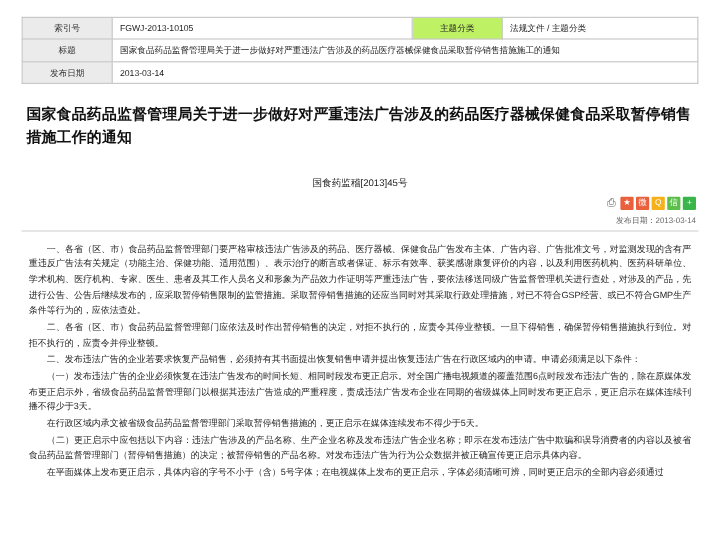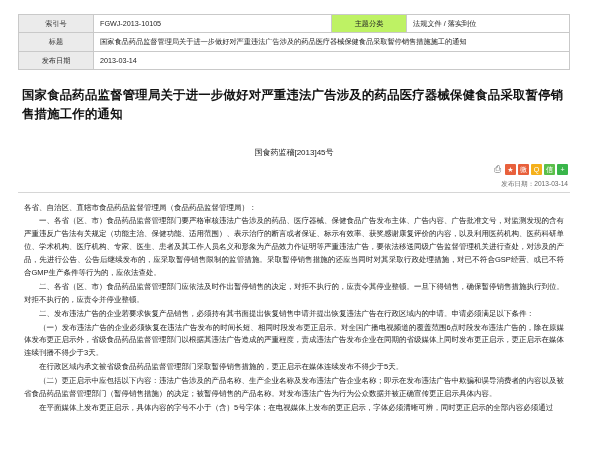--- a/index.html
+++ b/index.html
@@ -13,21 +13,21 @@
     font-family: "Liberation Sans", sans-serif;
     color: #1a1a1a;
     overflow: hidden;
   }
   .page {
     position: relative;
     width: 600px;
     height: 450px;
     background: #ffffff;
     box-sizing: border-box;
-    padding: 14px 30px 0 18px;
+    padding: 14px 18px 0 18px;
   }
 
   
   table.meta {
     width: 100%;
     border-collapse: collapse;
     table-layout: fixed;
     font-size: 7.2px;
     color: #222;
   }
@@ -138,21 +138,21 @@
 <body>
 
 <div class="page">
 
   <table class="meta">
     <tbody>
       <tr>
         <td class="lbl">索引号</td>
         <td class="val">FGWJ-2013-10105</td>
         <td class="lbl2">主题分类</td>
-        <td class="val2">法规文件 / 落实到位</td>
+        <td class="val2">法规文件 / 主题分类</td>
       </tr>
       <tr>
         <td class="lbl">标题</td>
         <td class="val" colspan="3">国家食品药品监督管理局关于进一步做好对严重违法广告涉及的药品医疗器械保健食品采取暂停销售措施施工的通知</td>
       </tr>
       <tr>
         <td class="lbl">发布日期</td>
         <td class="val" colspan="3">2013-03-14</td>
       </tr>
     </tbody>
@@ -171,21 +171,20 @@
     <span class="tb-icon" style="background:#5bbf4a">信</span>
     <span class="tb-icon" style="background:#39b54a">+</span>
   </div>
 
   <div class="date-row">
     <span>发布日期：2013-03-14</span>
   </div>
   <div class="hr"></div>
 
   <div class="body">
-    <p class="noindent">各省、自治区、直辖市食品药品监督管理局（食品药品监督管理局）：</p>
     <p>一、各省（区、市）食品药品监督管理部门要严格审核违法广告涉及的药品、医疗器械、保健食品广告发布主体、广告内容、广告批准文号，对监测发现的含有严重违反广告法有关规定（功能主治、保健功能、适用范围）、表示治疗的断言或者保证、标示有效率、获奖感谢康复评价的内容，以及利用医药机构、医药科研单位、学术机构、医疗机构、专家、医生、患者及其工作人员名义和形象为产品效力作证明等严重违法广告，要依法移送同级广告监督管理机关进行查处，对涉及的产品，先进行公告、公告后继续发布的，应采取暂停销售限制的监管措施。采取暂停销售措施的还应当同时对其采取行政处理措施，对已不符合GSP经营、或已不符合GMP生产条件等行为的，应依法查处。</p>
     <p>二、各省（区、市）食品药品监督管理部门应依法及时作出暂停销售的决定，对拒不执行的，应责令其停业整顿。一旦下得销售，确保暂停销售措施执行到位。对拒不执行的，应责令并停业整顿。</p>
     <p>二、发布违法广告的企业若要求恢复产品销售，必须持有其书面提出恢复销售申请并提出恢复违法广告在行政区域内的申请。申请必须满足以下条件：</p>
     <p>（一）发布违法广告的企业必须恢复在违法广告发布的时间长短、相同时段发布更正启示。对全国广播电视频道的覆盖范围6点时段发布违法广告的，除在原媒体发布更正启示外，省级食品药品监督管理部门以根据其违法广告造成的严重程度，责成违法广告发布企业在同期的省级媒体上同时发布更正启示，更正启示在媒体连续刊播不得少于3天。</p>
     <p>在行政区域内承文被省级食品药品监督管理部门采取暂停销售措施的，更正启示在媒体连续发布不得少于5天。</p>
     <p>（二）更正启示中应包括以下内容：违法广告涉及的产品名称、生产企业名称及发布违法广告企业名称；即示在发布违法广告中欺骗和误导消费者的内容以及被省食品药品监督管理部门（暂停销售措施）的决定；被暂停销售的产品名称。对发布违法广告为行为公众数据并被正确宣传更正启示具体内容。</p>
     <p>在平面媒体上发布更正启示，具体内容的字号不小于（含）5号字体；在电视媒体上发布的更正启示，字体必须清晰可辨，同时更正启示的全部内容必须通过</p>
   </div>
 
 </div>

